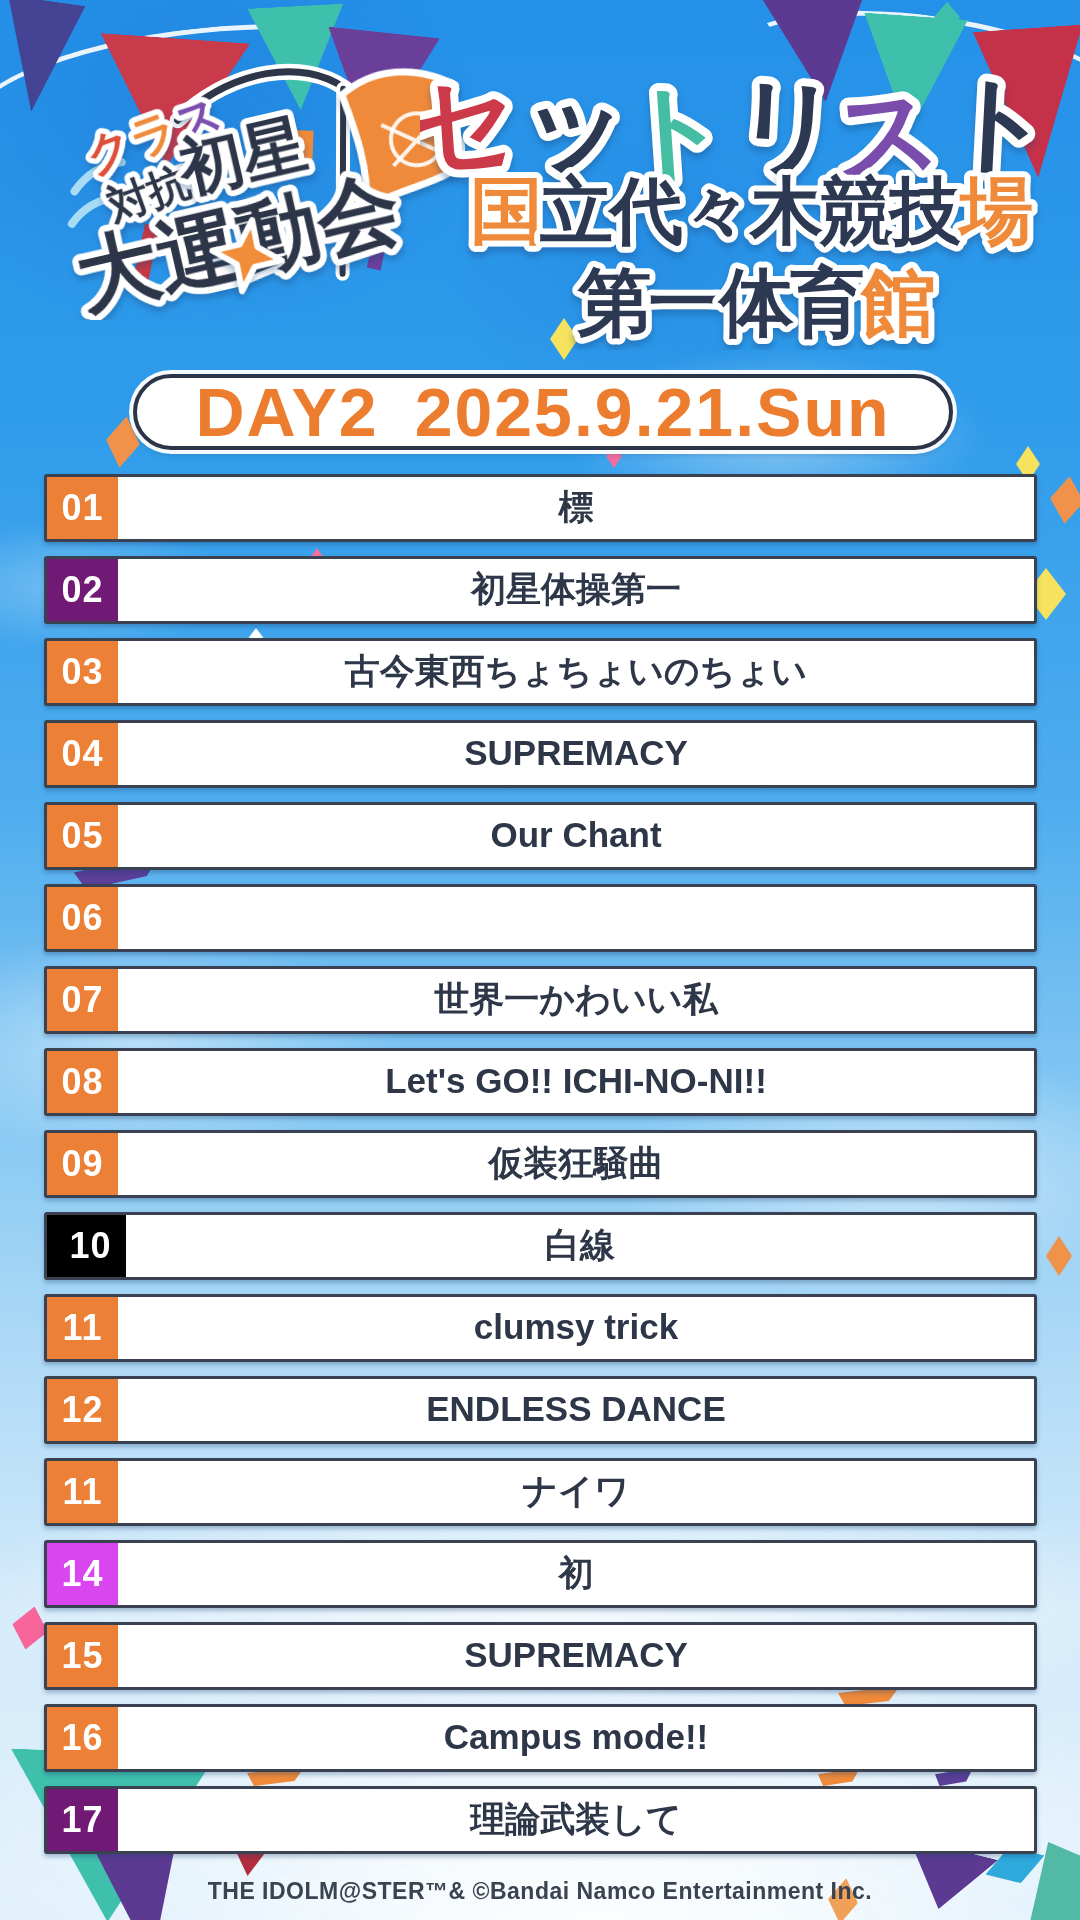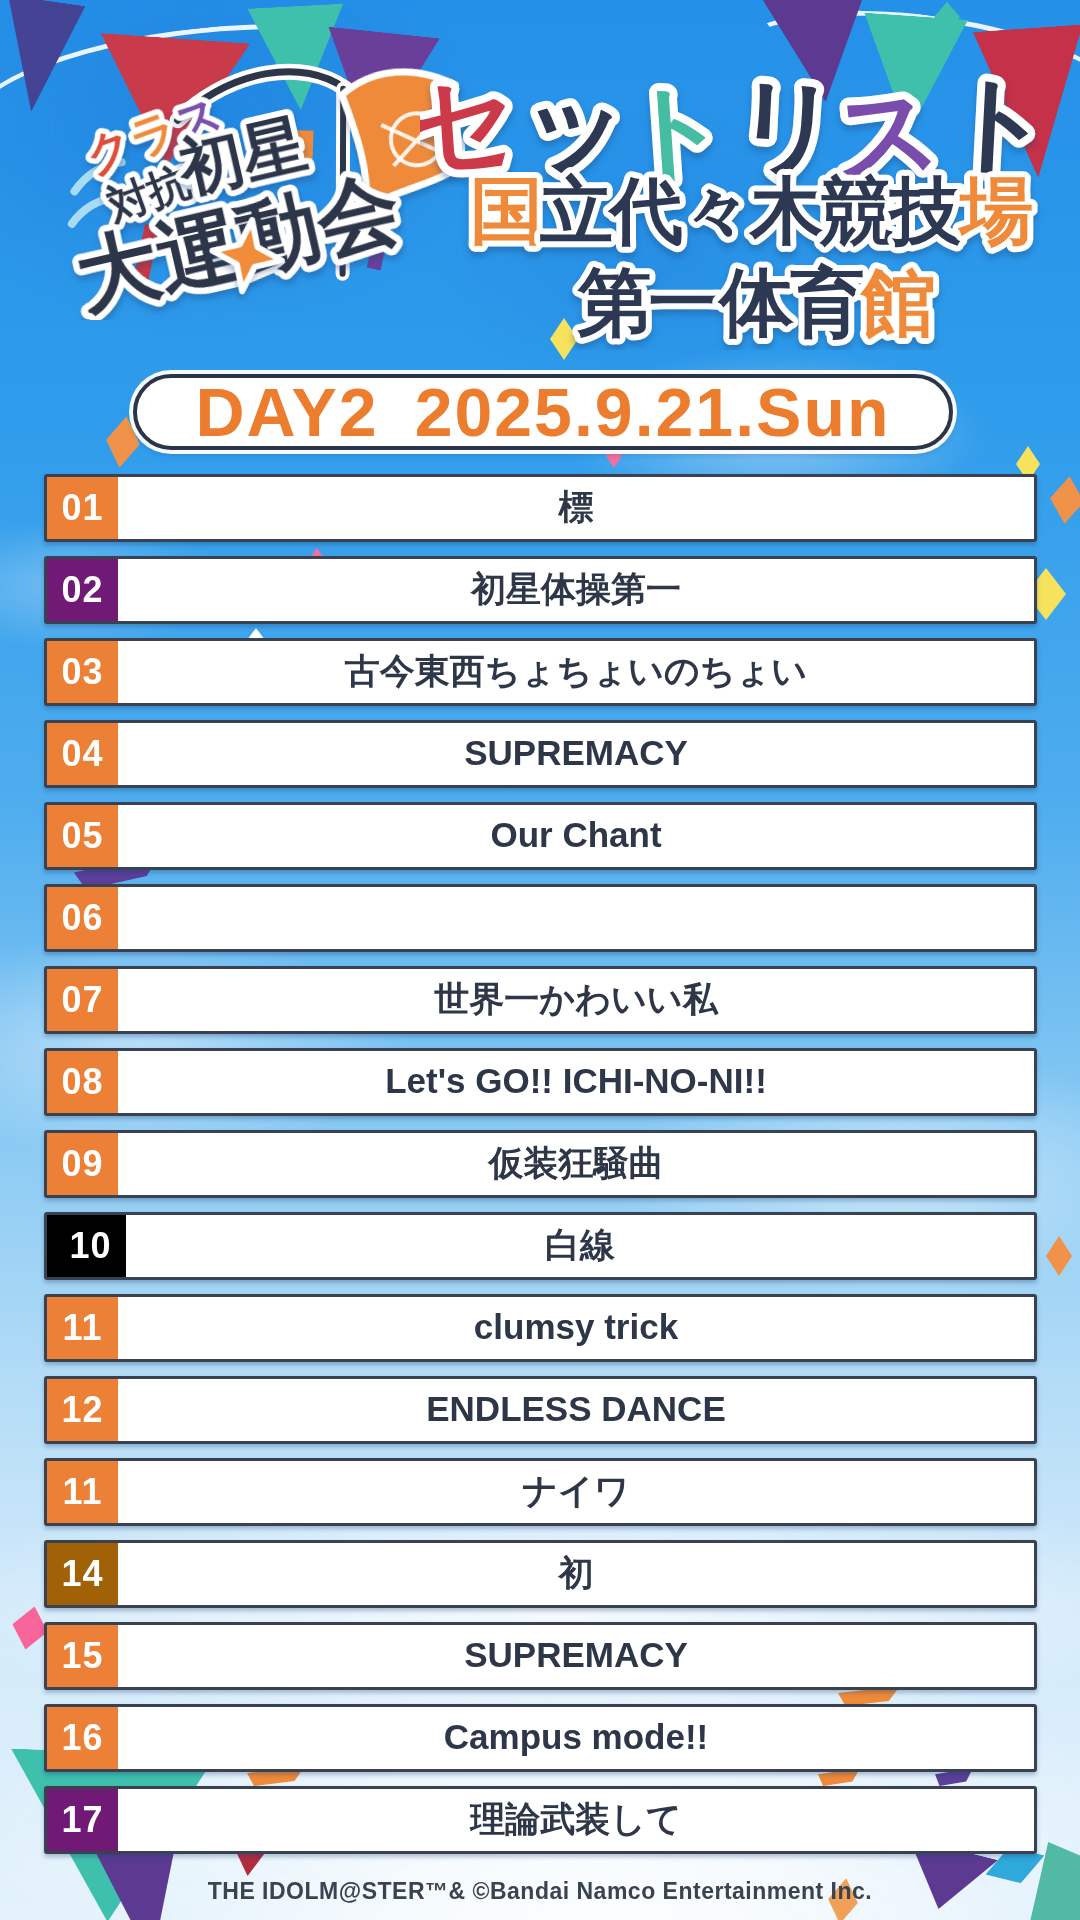--- a/index.html
+++ b/index.html
@@ -168,21 +168,21 @@
       <div class="row-no" style="background: rgb(236, 128, 54);">12</div>
       <div class="row-title" style="color: rgb(46, 55, 72);">ENDLESS DANCE</div>
     </div>
 
     <div class="row">
       <div class="row-no" style="background: rgb(236, 128, 54);">11</div>
       <div class="row-title" style="color: rgb(46, 55, 72);">ナイワ</div>
     </div>
 
     <div class="row">
-      <div class="row-no" style="background: #a16207;">14</div>
+      <div class="row-no" style="background: #d946ef;">14</div>
       <div class="row-title" style="color: rgb(46, 55, 72);">初</div>
     </div>
 
     <div class="row">
       <div class="row-no" style="background: rgb(236, 128, 54);">15</div>
       <div class="row-title" style="color: rgb(46, 55, 72);">SUPREMACY</div>
     </div>
 
     <div class="row">
       <div class="row-no" style="background: rgb(236, 128, 54);">16</div>

